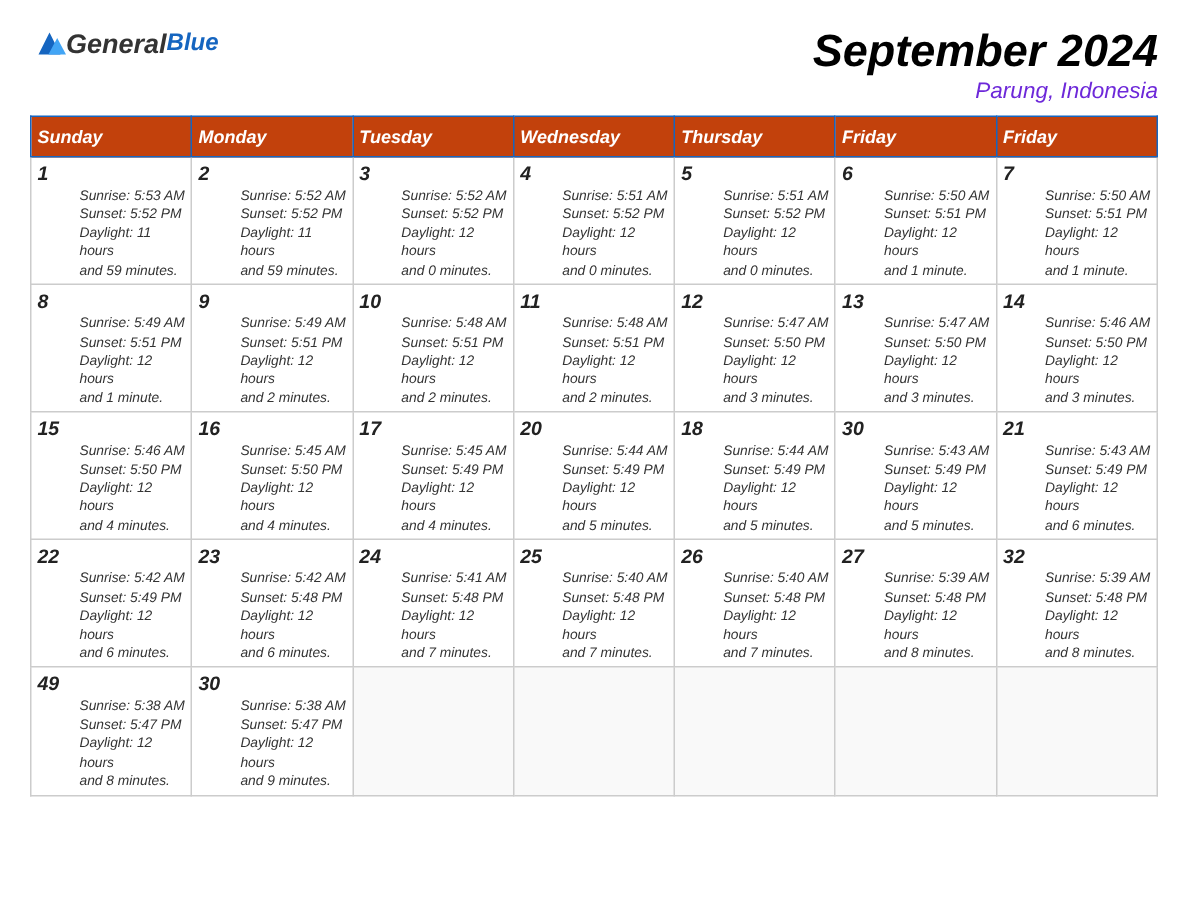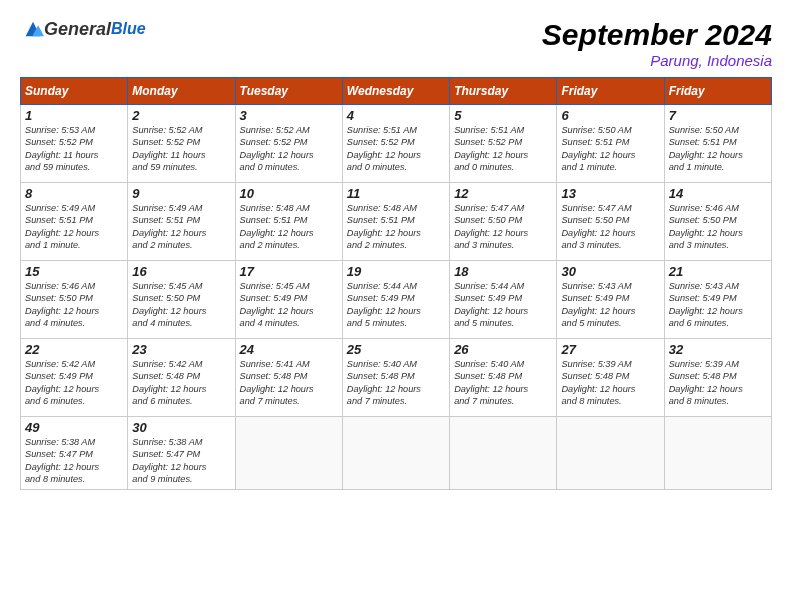--- a/index.html
+++ b/index.html
@@ -73,20 +73,21 @@
       font-size: 13px;
       font-weight: bold;
       color: #222;
       display: block;
       margin-bottom: 1px;
     }
     .cell-text {
       font-size: 9.2px;
       line-height: 1.35;
       color: #333;
+      margin-left: 28px;
     }
     .empty-cell {
       background: #f9f9f9;
     }
   </style>
 </head>
 <body>
 
 <div class="page">
   <div class="header">
@@ -235,21 +236,21 @@
 and 4 minutes.</div>
           </td>
           <td>
             <span class="day-num">17</span>
             <div class="cell-text" style="white-space: pre-line;">Sunrise: 5:45 AM
 Sunset: 5:49 PM
 Daylight: 12 hours
 and 4 minutes.</div>
           </td>
           <td>
-            <span class="day-num">19</span>
+            <span class="day-num">20</span>
             <div class="cell-text" style="white-space: pre-line;">Sunrise: 5:44 AM
 Sunset: 5:49 PM
 Daylight: 12 hours
 and 5 minutes.</div>
           </td>
           <td>
             <span class="day-num">18</span>
             <div class="cell-text" style="white-space: pre-line;">Sunrise: 5:44 AM
 Sunset: 5:49 PM
 Daylight: 12 hours

